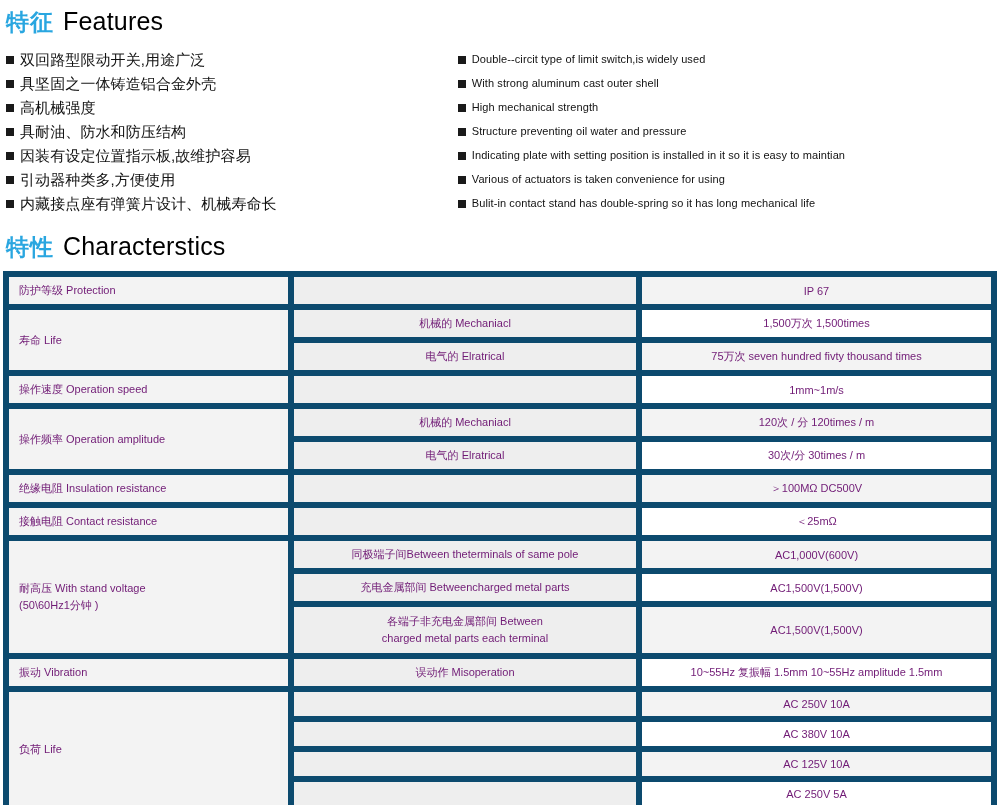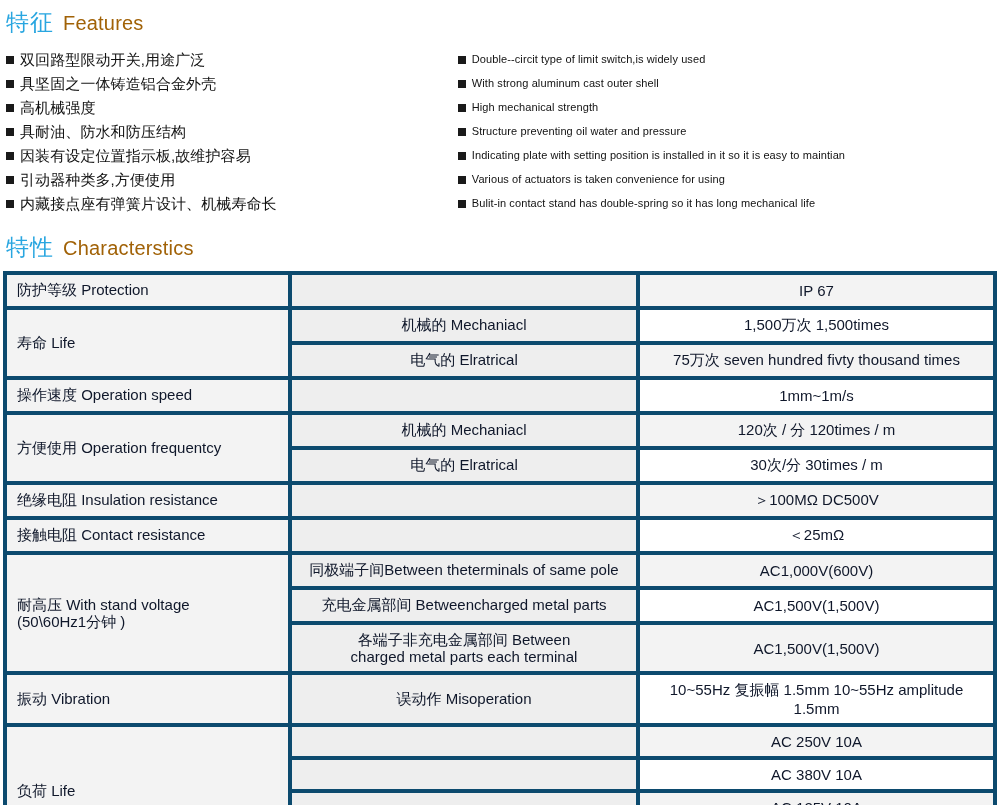--- a/index.html
+++ b/index.html
@@ -13,25 +13,25 @@
   }
   .page { position: relative; width: 1000px; height: 805px; padding: 0; }
 
   
   .sec-head {
     display: flex; align-items: baseline;
     padding-left: 6px;
     color: #29a6e0;
   }
   .sec-head .cn {
-    font-size: 23px; font-weight: normal; letter-spacing: 1px;
+    font-size: 23px; font-weight: bold; letter-spacing: 1px;
     color: #29a6e0;
   }
   .sec-head .en {
-    font-size: 20px; margin-left: 9px; color: #a16207;
+    font-size: 25px; margin-left: 9px; color: #000000;
     letter-spacing: 0.2px;
   }
   #features-head { padding-top: 7px; }
   #characterstics-head { padding-top: 14px; }
 
   
   .features-wrap {
     display: flex;
     padding: 12px 16px 0 6px;
   }
@@ -58,24 +58,24 @@
 
   
   .table-wrap { padding: 8px 3px 0 3px; }
   table.spec {
     width: 994px;
     border-collapse: collapse;
     border: 1px solid #6fb9e0;
     table-layout: fixed;
   }
   table.spec td {
-    border: 4px solid #0c4a6e;
-    font-size: 15px;
+    border: 6px solid #0c4a6e;
+    font-size: 11px;
     padding: 6px 8px;
-    color: #0f172a;
+    color: #701a75;
     vertical-align: middle;
   }
   table.spec td.lbl {
     width: 285px;
     background: #f3f3f3;
     padding-left: 10px;
   }
   table.spec td.mid {
     width: 348px;
     background: #eeeeee;
@@ -189,21 +189,21 @@
           <td class="val">75万次   seven hundred fivty thousand times</td>
         </tr>
 
         <tr>
           <td class="lbl">操作速度 Operation speed</td>
           <td class="mid empty"></td>
           <td class="val">1mm~1m/s</td>
         </tr>
 
         <tr class="shade">
-          <td class="lbl" rowspan="2">方便使用 Operation frequentcy</td>
+          <td class="lbl" rowspan="2">操作频率 Operation amplitude</td>
           <td class="mid">机械的 Mechaniacl</td>
           <td class="val">120次 / 分   120times /  m</td>
         </tr>
         <tr>
           <td class="mid">电气的 Elratrical</td>
           <td class="val">30次/分  30times /  m</td>
         </tr>
 
         <tr class="shade">
           <td class="lbl">绝缘电阻 Insulation resistance</td>

